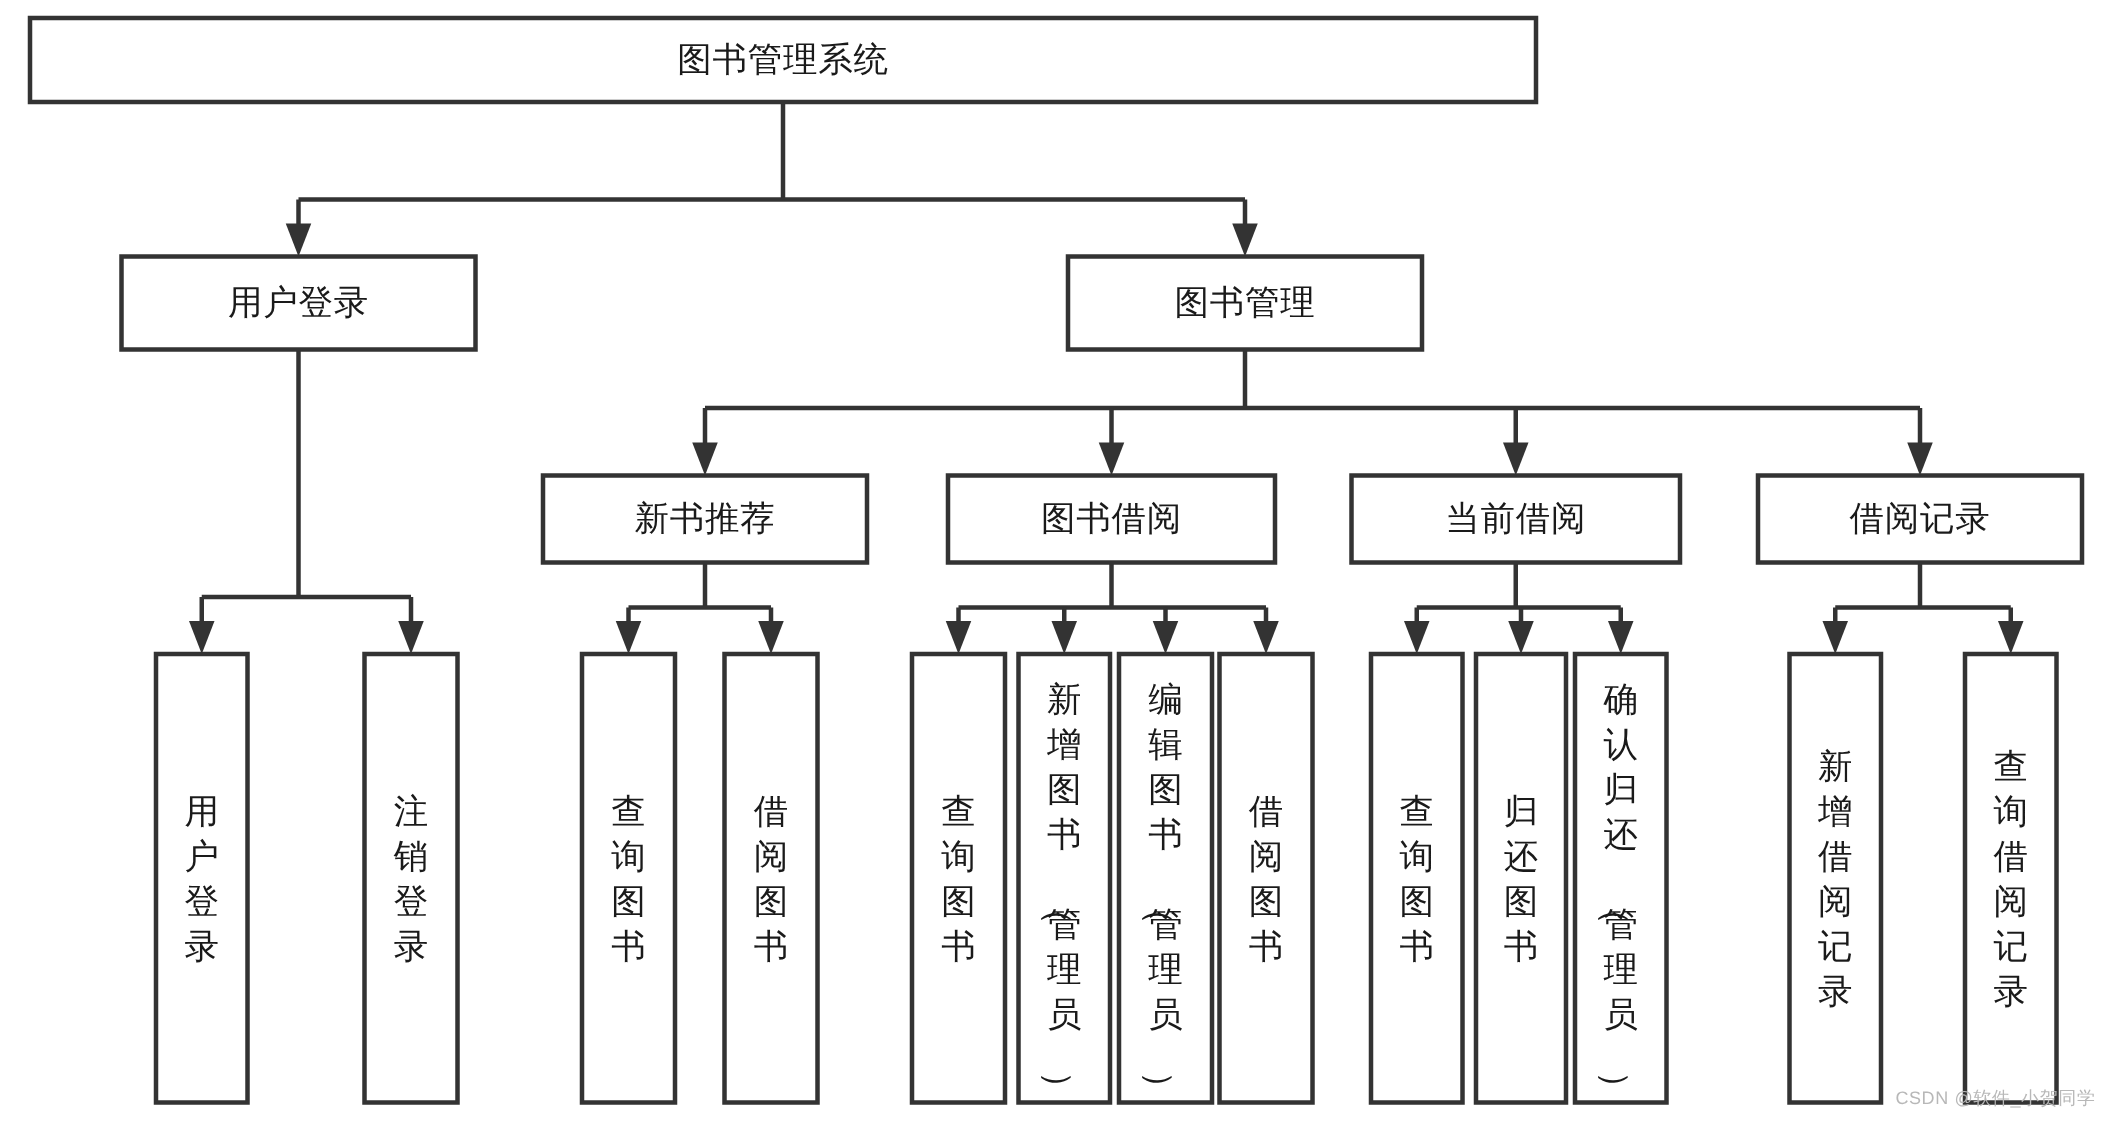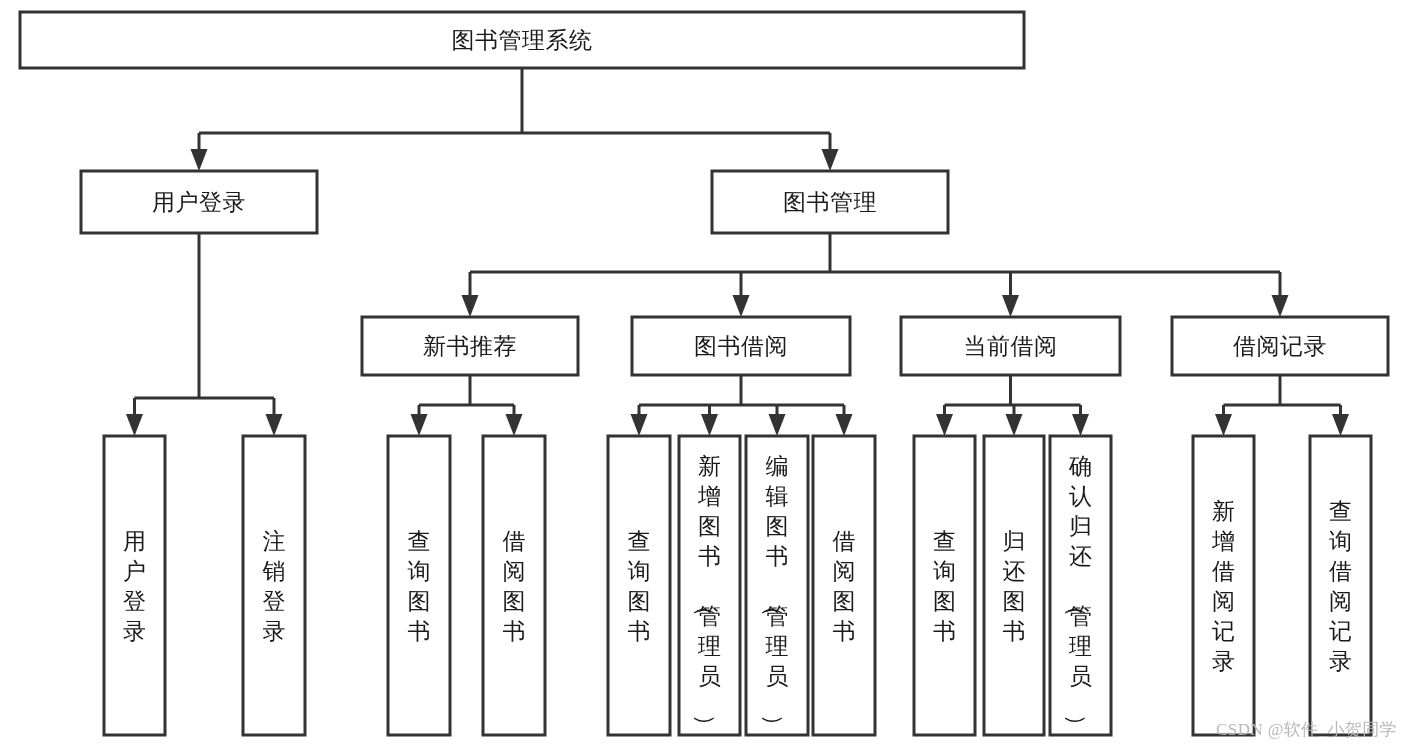--- a/index.html
+++ b/index.html
@@ -56,22 +56,22 @@
     font-family: "DejaVu Sans", "Liberation Sans", sans-serif;
     font-size: 23px;
     fill: #1a1a1a;
     text-anchor: middle;
     letter-spacing: 0px;
   }
   .watermark-text {
     position: absolute;
     right: 8px;
     bottom: 6px;
-    font-family: Liberation Serif, serif;
-    font-size: 17px;
+    font-family: Liberation Sans, sans-serif;
+    font-size: 12px;
     color: #b8b8b8;
     white-space: nowrap;
     user-select: none;
     letter-spacing: 0.4px;
   }
 </style>
 </head>
 <body>
 
 <div id="diagram-root">

